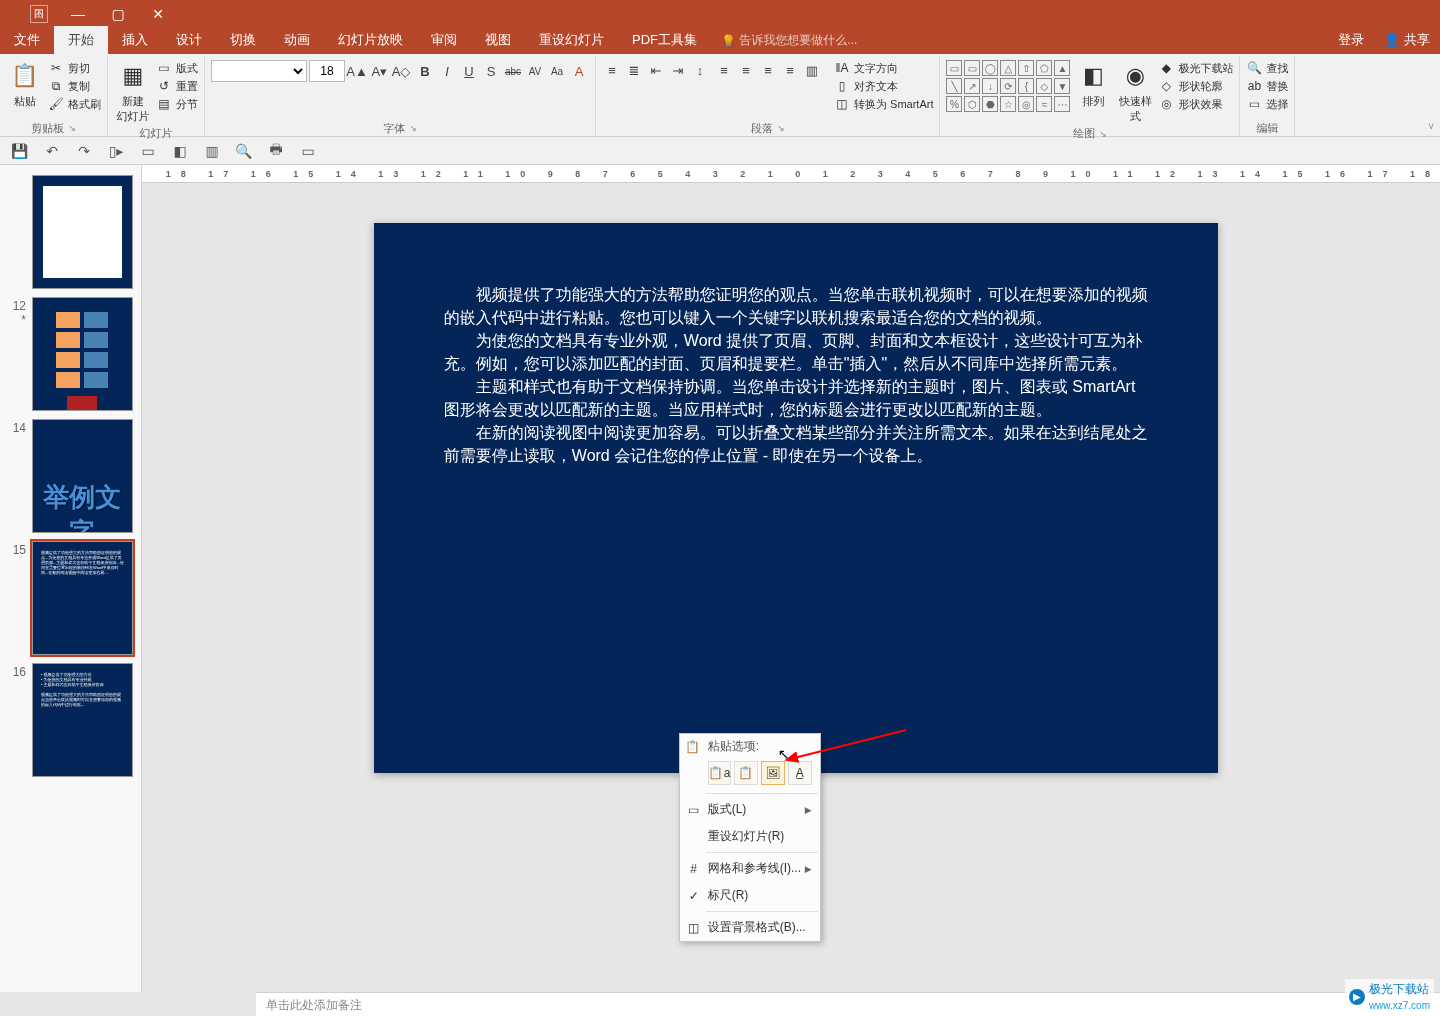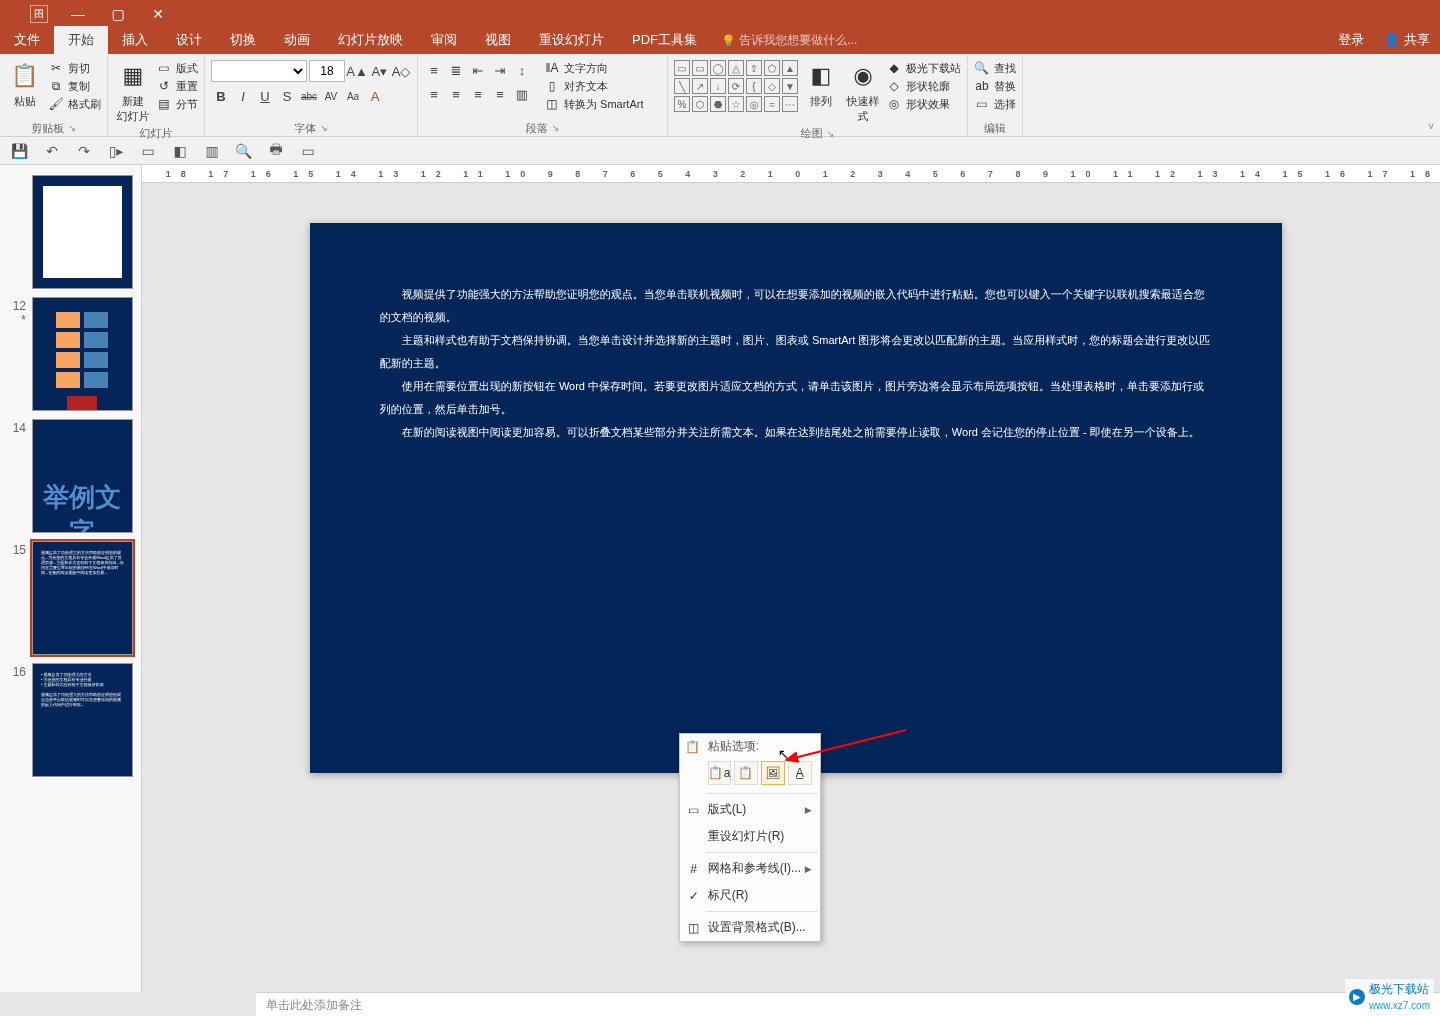--- a/index.html
+++ b/index.html
@@ -27,21 +27,21 @@
 .ribbon .group .content { flex: 1; display: flex; align-items: flex-start; }
 .ribbon .group .label { text-align: center; font-size: 11px; color: #666; height: 16px; display: flex; justify-content: center; align-items: center; gap: 4px; }
 .ribbon .group .label .launcher { font-size: 9px; color: #888; cursor: pointer; }
 
 .bigbtn { width: 42px; text-align: center; font-size: 11px; color: #333; cursor: pointer; padding: 2px; }
 .bigbtn .icon { width: 32px; height: 32px; margin: 0 auto 2px; display: flex; align-items: center; justify-content: center; font-size: 22px; }
 .smalllist { display: flex; flex-direction: column; gap: 2px; padding: 2px; }
 .smallbtn { font-size: 11px; color: #333; cursor: pointer; display: flex; align-items: center; gap: 4px; }
 .smallbtn .ic { width: 16px; height: 16px; display: inline-flex; align-items: center; justify-content: center; font-size: 12px; }
 
-.fontbox { display: flex; flex-direction: column; gap: 4px; padding: 2px; }
+.fontbox { display: flex; flex-direction: row; gap: 4px; padding: 2px; }
 .fontrow { display: flex; gap: 2px; align-items: center; }
 .fontrow select, .fontrow input { height: 22px; font-size: 12px; border: 1px solid #bbb; background: #fff; }
 .iconbtn { width: 20px; height: 20px; display: inline-flex; align-items: center; justify-content: center; font-size: 13px; color: #444; cursor: pointer; }
 
 .shapesgrid { display: grid; grid-template-columns: repeat(7, 16px); gap: 2px; padding: 2px; }
 .shapesgrid .s { width: 16px; height: 16px; border: 1px solid #888; font-size: 10px; display: flex; align-items: center; justify-content: center; color: #666; cursor: pointer; }
 
 
 .qat { height: 28px; background: #f1f1f1; border-bottom: 1px solid #d0d0d0; display: flex; align-items: center; gap: 12px; padding-left: 10px; }
 .qat .qb { width: 20px; height: 20px; display: flex; align-items: center; justify-content: center; color: #555; font-size: 14px; cursor: pointer; }
@@ -63,21 +63,21 @@
 .thumb .table .row { height: 8px; background: #fff; border-top: 1px solid #ddd; }
 .thumb .bigtext { color: #4a90d9; font-size: 26px; font-weight: bold; text-align: center; padding-top: 40px; text-shadow: 1px 1px 2px rgba(0,0,0,0.5); margin-top: 20px; }
 .thumb .textslide { padding: 8px; color: #fff; font-size: 4px; line-height: 5px; }
 
 .editarea { flex: 1; display: flex; flex-direction: column; position: relative; }
 .rulerh { height: 18px; background: #fff; border-bottom: 1px solid #ccc; font-size: 9px; color: #666; display: flex; align-items: center; padding-left: 24px; gap: 20px; overflow: hidden; font-weight: bold;}
 .rulerh span { white-space: nowrap; letter-spacing: 10px;}
 .rulerv { position: absolute; left: 0; top: 18px; bottom: 0; width: 18px; background: #fff; border-right: 1px solid #ccc; font-size: 9px; color: #666; display: flex; flex-direction: column; align-items: center; gap: 14px; padding-top: 4px;}
 
 .canvas { flex: 1; background: #e6e6e6; display: flex; align-items: flex-start; justify-content: center; padding: 40px 20px 20px 30px; position: relative; }
-.slide { width: 972px; height: 550px; background: #032558; box-shadow: 0 2px 8px rgba(0,0,0,0.3); color: #fff; padding: 60px 70px; font-size: 11px; line-height: 23px; position: relative; }
+.slide { width: 844px; height: 550px; background: #032558; box-shadow: 0 2px 8px rgba(0,0,0,0.3); color: #fff; padding: 60px 70px; font-size: 16px; line-height: 23px; position: relative; }
 .slide p { text-indent: 2em; }
 
 
 .contextmenu { position: absolute; left: 537px; top: 568px; width: 142px; background: #fcfcfc; border: 1px solid #c6c6c6; box-shadow: 2px 2px 6px rgba(0,0,0,0.25); font-size: 12px; color: #333; z-index: 20; }
 .contextmenu .hdr { padding: 4px 8px 4px 28px; font-size: 12px; color: #555; display: flex; align-items: center; position: relative;}
 .contextmenu .hdr .ic { position: absolute; left: 6px; }
 .contextmenu .pasterow { padding: 2px 8px 6px 28px; display: flex; gap: 3px; }
 .contextmenu .pasterow .pi { width: 24px; height: 24px; border: 1px solid #ddd; background: #f8f8f0; display: flex; align-items: center; justify-content: center; font-size: 12px; cursor: pointer; }
 .contextmenu .pasterow .pi.hot { border: 1px solid #e8b15a; background: #fff3d9; }
 .contextmenu .item { padding: 5px 8px 5px 28px; cursor: pointer; position: relative; display: flex; justify-content: space-between; align-items: center;}
@@ -410,22 +410,22 @@
         <span>5</span>
         <span>6</span>
         <span>7</span>
         <span>8</span>
         <span>9</span>
         <span>10</span>
     </div>
     <div class="canvas">
       <div class="slide">
         <p>视频提供了功能强大的方法帮助您证明您的观点。当您单击联机视频时，可以在想要添加的视频的嵌入代码中进行粘贴。您也可以键入一个关键字以联机搜索最适合您的文档的视频。</p>
+        <p>为使您的文档具有专业外观，Word 提供了页眉、页脚、封面和文本框设计，这些设计可互为补充。例如，您可以添加匹配的封面、页眉和提要栏。单击"插入"，然后从不同库中选择所需元素。</p>
         <p>主题和样式也有助于文档保持协调。当您单击设计并选择新的主题时，图片、图表或 SmartArt 图形将会更改以匹配新的主题。当应用样式时，您的标题会进行更改以匹配新的主题。</p>
-        <p>使用在需要位置出现的新按钮在 Word 中保存时间。若要更改图片适应文档的方式，请单击该图片，图片旁边将会显示布局选项按钮。当处理表格时，单击要添加行或列的位置，然后单击加号。</p>
         <p>在新的阅读视图中阅读更加容易。可以折叠文档某些部分并关注所需文本。如果在达到结尾处之前需要停止读取，Word 会记住您的停止位置 - 即使在另一个设备上。</p>
       </div>
     </div>
 
     <div class="contextmenu">
       <div class="hdr">
           <span class="ic">📋</span>
           <span>粘贴选项:</span>
         </div>
       <div class="pasterow">

